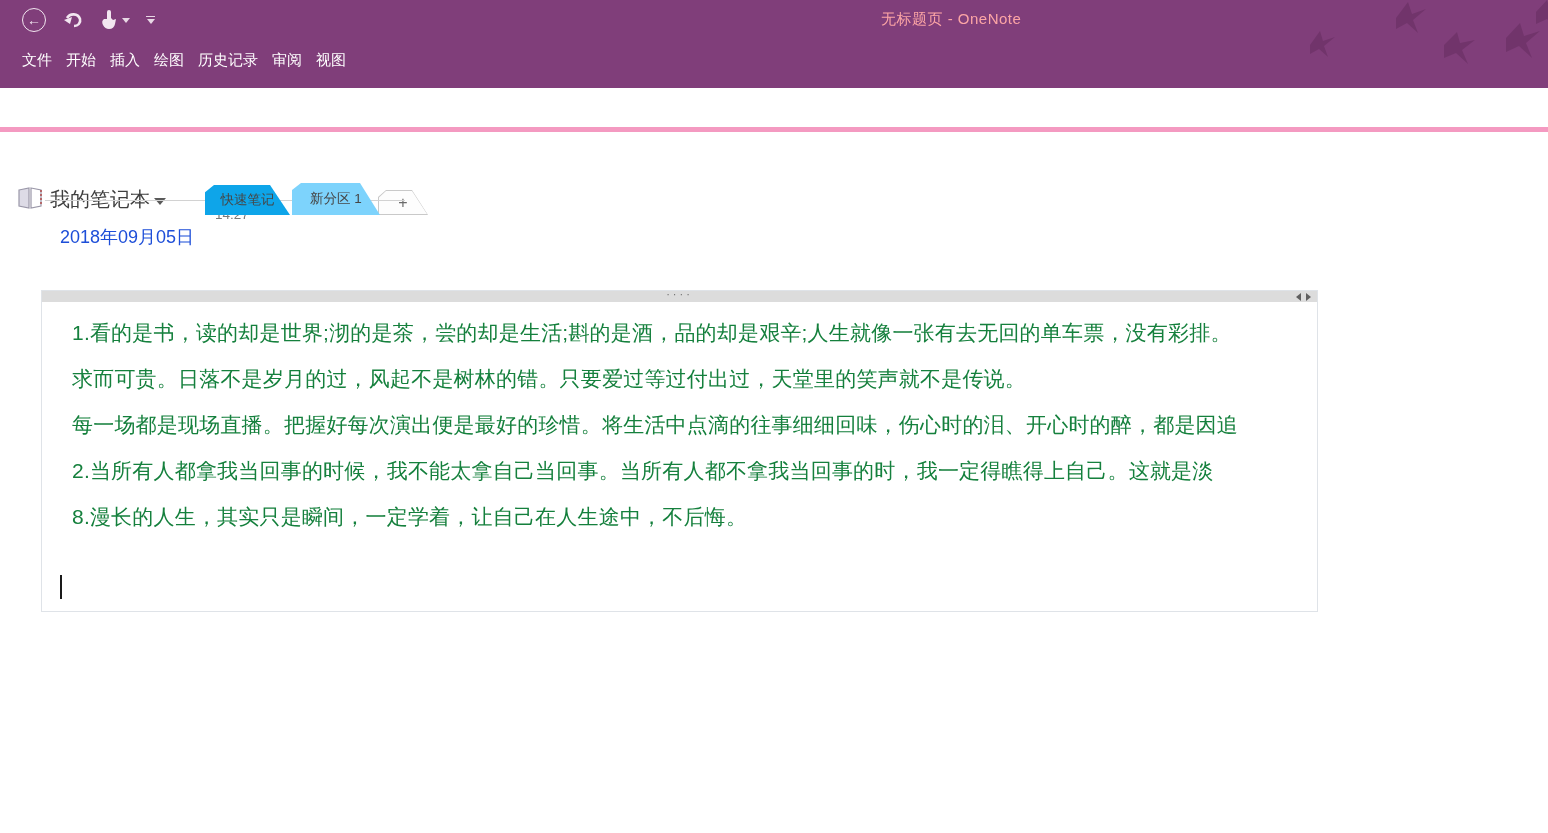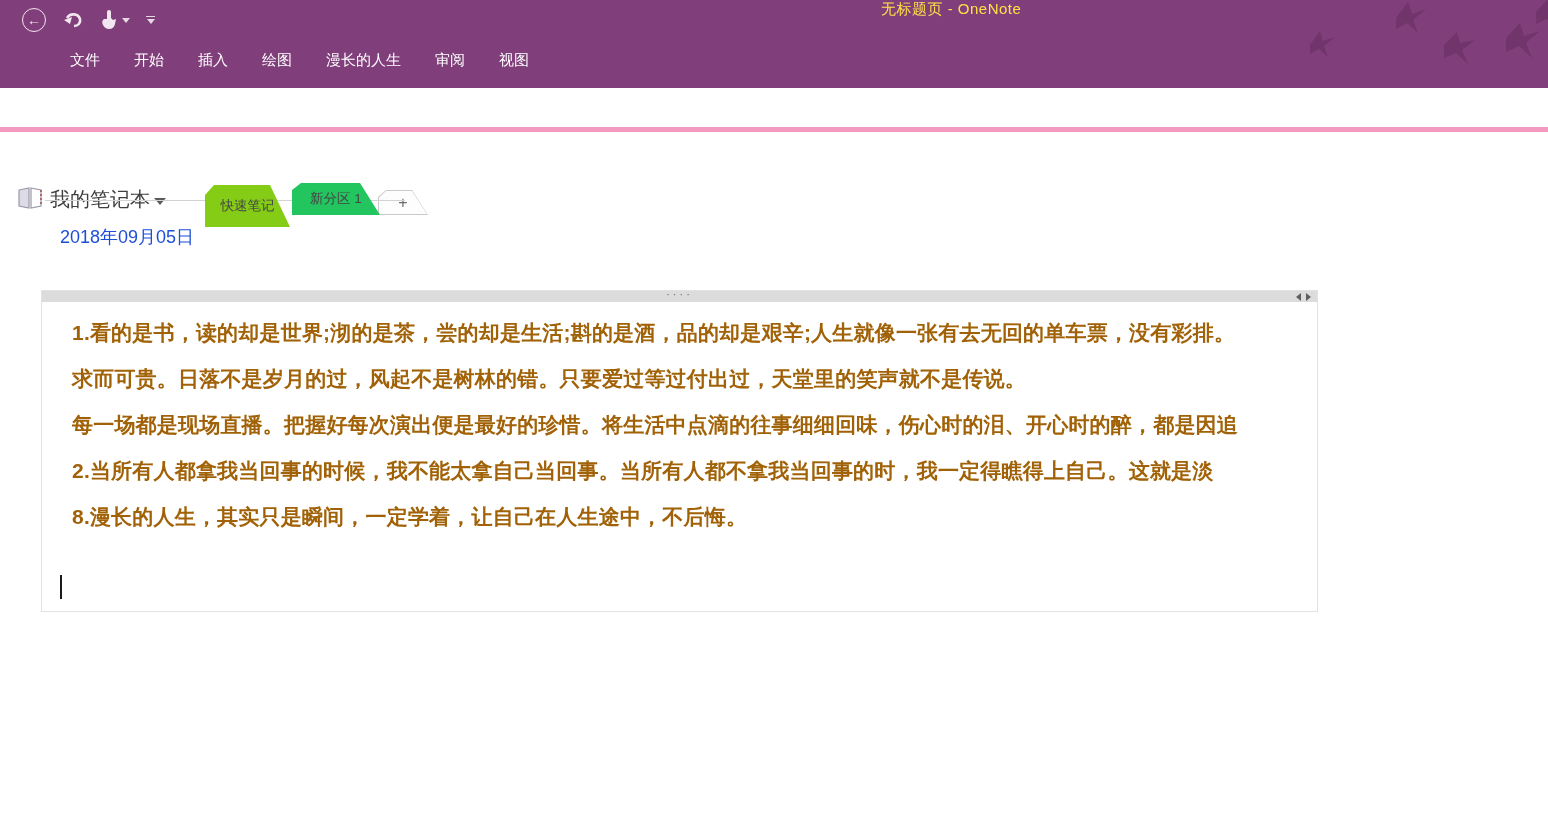--- a/index.html
+++ b/index.html
@@ -13,37 +13,37 @@
   .header { position:absolute; top:0; left:0; width:1548px; height:88px; background:#803E7A; }
   .birds { position:absolute; top:0; right:0; pointer-events:none; }
   .qat { position:absolute; top:8px; left:22px; display:flex; align-items:center; gap:16px; color:#fff; }
   .qat-btn { display:flex; align-items:center; justify-content:center; cursor:default; }
   .back-circle { width:24px; height:24px; border:1.6px solid #f2e6f0; border-radius:50%;
                  display:flex; align-items:center; justify-content:center; font-size:14px; color:#f2e6f0; }
   .mini-caret { width:0; height:0; border-left:4px solid transparent; border-right:4px solid transparent;
                 border-top:5px solid #e8d8e5; margin-left:4px; }
   .qat-more { display:flex; flex-direction:column; align-items:center; gap:2px; }
   .qat-more .bar { width:9px; height:1.6px; background:#e8d8e5; }
-  .window-title { position:absolute; top:0; left:881px; color:#fde047; font-size:15px; letter-spacing:0.5px; }
-  .ribbon-tabs { position:absolute; top:51px; left:22px; display:flex; gap:34px; color:#ffffff; font-size:15px;margin-left:48px; }
+  .window-title { position:absolute; top:10px; left:881px; color:#fca5a5; font-size:15px; letter-spacing:0.5px; }
+  .ribbon-tabs { position:absolute; top:51px; left:22px; display:flex; gap:14px; color:#ffffff; font-size:15px; }
   .ribbon-tab { cursor:default; }
 
   
   .navrow { position:absolute; top:88px; left:0; width:1548px; height:39px; background:#fff; }
   .accent-bar { position:absolute; top:127px; left:0; width:1548px; height:5px; background:#F49AC1; }
   .nb-icon { position:absolute; top:96px; left:16px; }
   .nb-title { position:absolute; top:98px; left:50px; font-size:20px; color:#3f3f3f; display:flex; align-items:center; gap:4px; }
   .nb-caret { width:0; height:0; border-left:6px solid transparent; border-right:6px solid transparent;
               border-top:7px solid #5a5a5a; margin-top:4px; }
 
   .tab { position:absolute; display:flex; align-items:center; justify-content:center;
          font-size:13.5px; color:#464646; cursor:default; }
-  .tab-quick { top:97px; left:205px; width:85px; height:42px; background:#84cc16;
+  .tab-quick { top:97px; left:205px; width:85px; height:30px; background:#0ea5e9;
                clip-path:polygon(0 100%, 0 24%, 9px 0, calc(100% - 20px) 0, 100% 100%); z-index:1; }
-  .tab-active { top:95px; left:292px; width:88px; height:32px; background:#22c55e;
+  .tab-active { top:95px; left:292px; width:88px; height:32px; background:#7dd3fc;
                 clip-path:polygon(0 100%, 0 22%, 9px 0, calc(100% - 20px) 0, 100% 100%); z-index:2; }
   .tab-add-outer { top:102px; left:378px; width:50px; height:25px; background:#c9c9c9;
                    clip-path:polygon(0 100%, 0 28%, 8px 0, calc(100% - 16px) 0, 100% 100%); z-index:0;
                    position:absolute; }
   .tab-add-inner { position:absolute; inset:1px; background:#fdfdfd;
                    clip-path:polygon(0 100%, 0 28%, 7px 0, calc(100% - 15px) 0, 100% 100%);
                    display:flex; align-items:center; justify-content:center;
                    font-size:16px; color:#6a6a6a; }
 
   
@@ -55,21 +55,21 @@
   .note-box { position:absolute; top:290px; left:41px; width:1277px; height:322px;
               background:#ffffff; border:1px solid #dfe3e8; }
   .note-handle { position:relative; width:100%; height:11px; background:#dcdcdc; }
   .handle-dots { position:absolute; left:50%; top:-3px; transform:translateX(-50%);
                  font-size:11px; letter-spacing:3px; color:#6f6f6f; }
   .handle-arrows { position:absolute; right:6px; top:2px; display:flex; gap:5px; align-items:center; }
   .tri-left  { width:0; height:0; border-top:4px solid transparent; border-bottom:4px solid transparent;
                border-right:5px solid #5f5f5f; }
   .tri-right { width:0; height:0; border-top:4px solid transparent; border-bottom:4px solid transparent;
                border-left:5px solid #5f5f5f; }
-  .note-text { padding:8px 20px 0 30px; color:#a16207; font-size:21px;font-weight:bold; }
+  .note-text { padding:8px 20px 0 30px; color:#15803d; font-size:21px; }
   .note-line { height:46px; line-height:46px; white-space:nowrap; letter-spacing:0.2px; }
   .text-caret { position:absolute; top:575px; left:60px; width:1.5px; height:24px; background:#1a1a1a; }
 </style>
 </head>
 <body>
 
 <div class="app">
 
   <div class="header">
     <svg class="birds" width="300" height="85" viewBox="0 0 300 85">
@@ -103,21 +103,21 @@
       </div>
     </div>
 
     <div class="window-title">无标题页  -  OneNote</div>
 
     <div class="ribbon-tabs">
       <span class="ribbon-tab">文件</span>
       <span class="ribbon-tab">开始</span>
       <span class="ribbon-tab">插入</span>
       <span class="ribbon-tab">绘图</span>
-      <span class="ribbon-tab">漫长的人生</span>
+      <span class="ribbon-tab">历史记录</span>
       <span class="ribbon-tab">审阅</span>
       <span class="ribbon-tab">视图</span>
     </div>
   </div>
 
   <div class="navrow">
     <svg class="nb-icon" width="28" height="27" viewBox="0 0 28 27">
       <polygon points="3,6 13,4 13,24 3,22" fill="#dddbe6" stroke="#9a97a8" stroke-width="1.2"></polygon>
       <polygon points="15,4 25,6 25,22 15,24" fill="#ffffff" stroke="#9a97a8" stroke-width="1.2"></polygon>
       <line x1="25" y1="6" x2="25" y2="22" stroke="#b05050" stroke-width="1.6" stroke-dasharray="2,2"></line>

